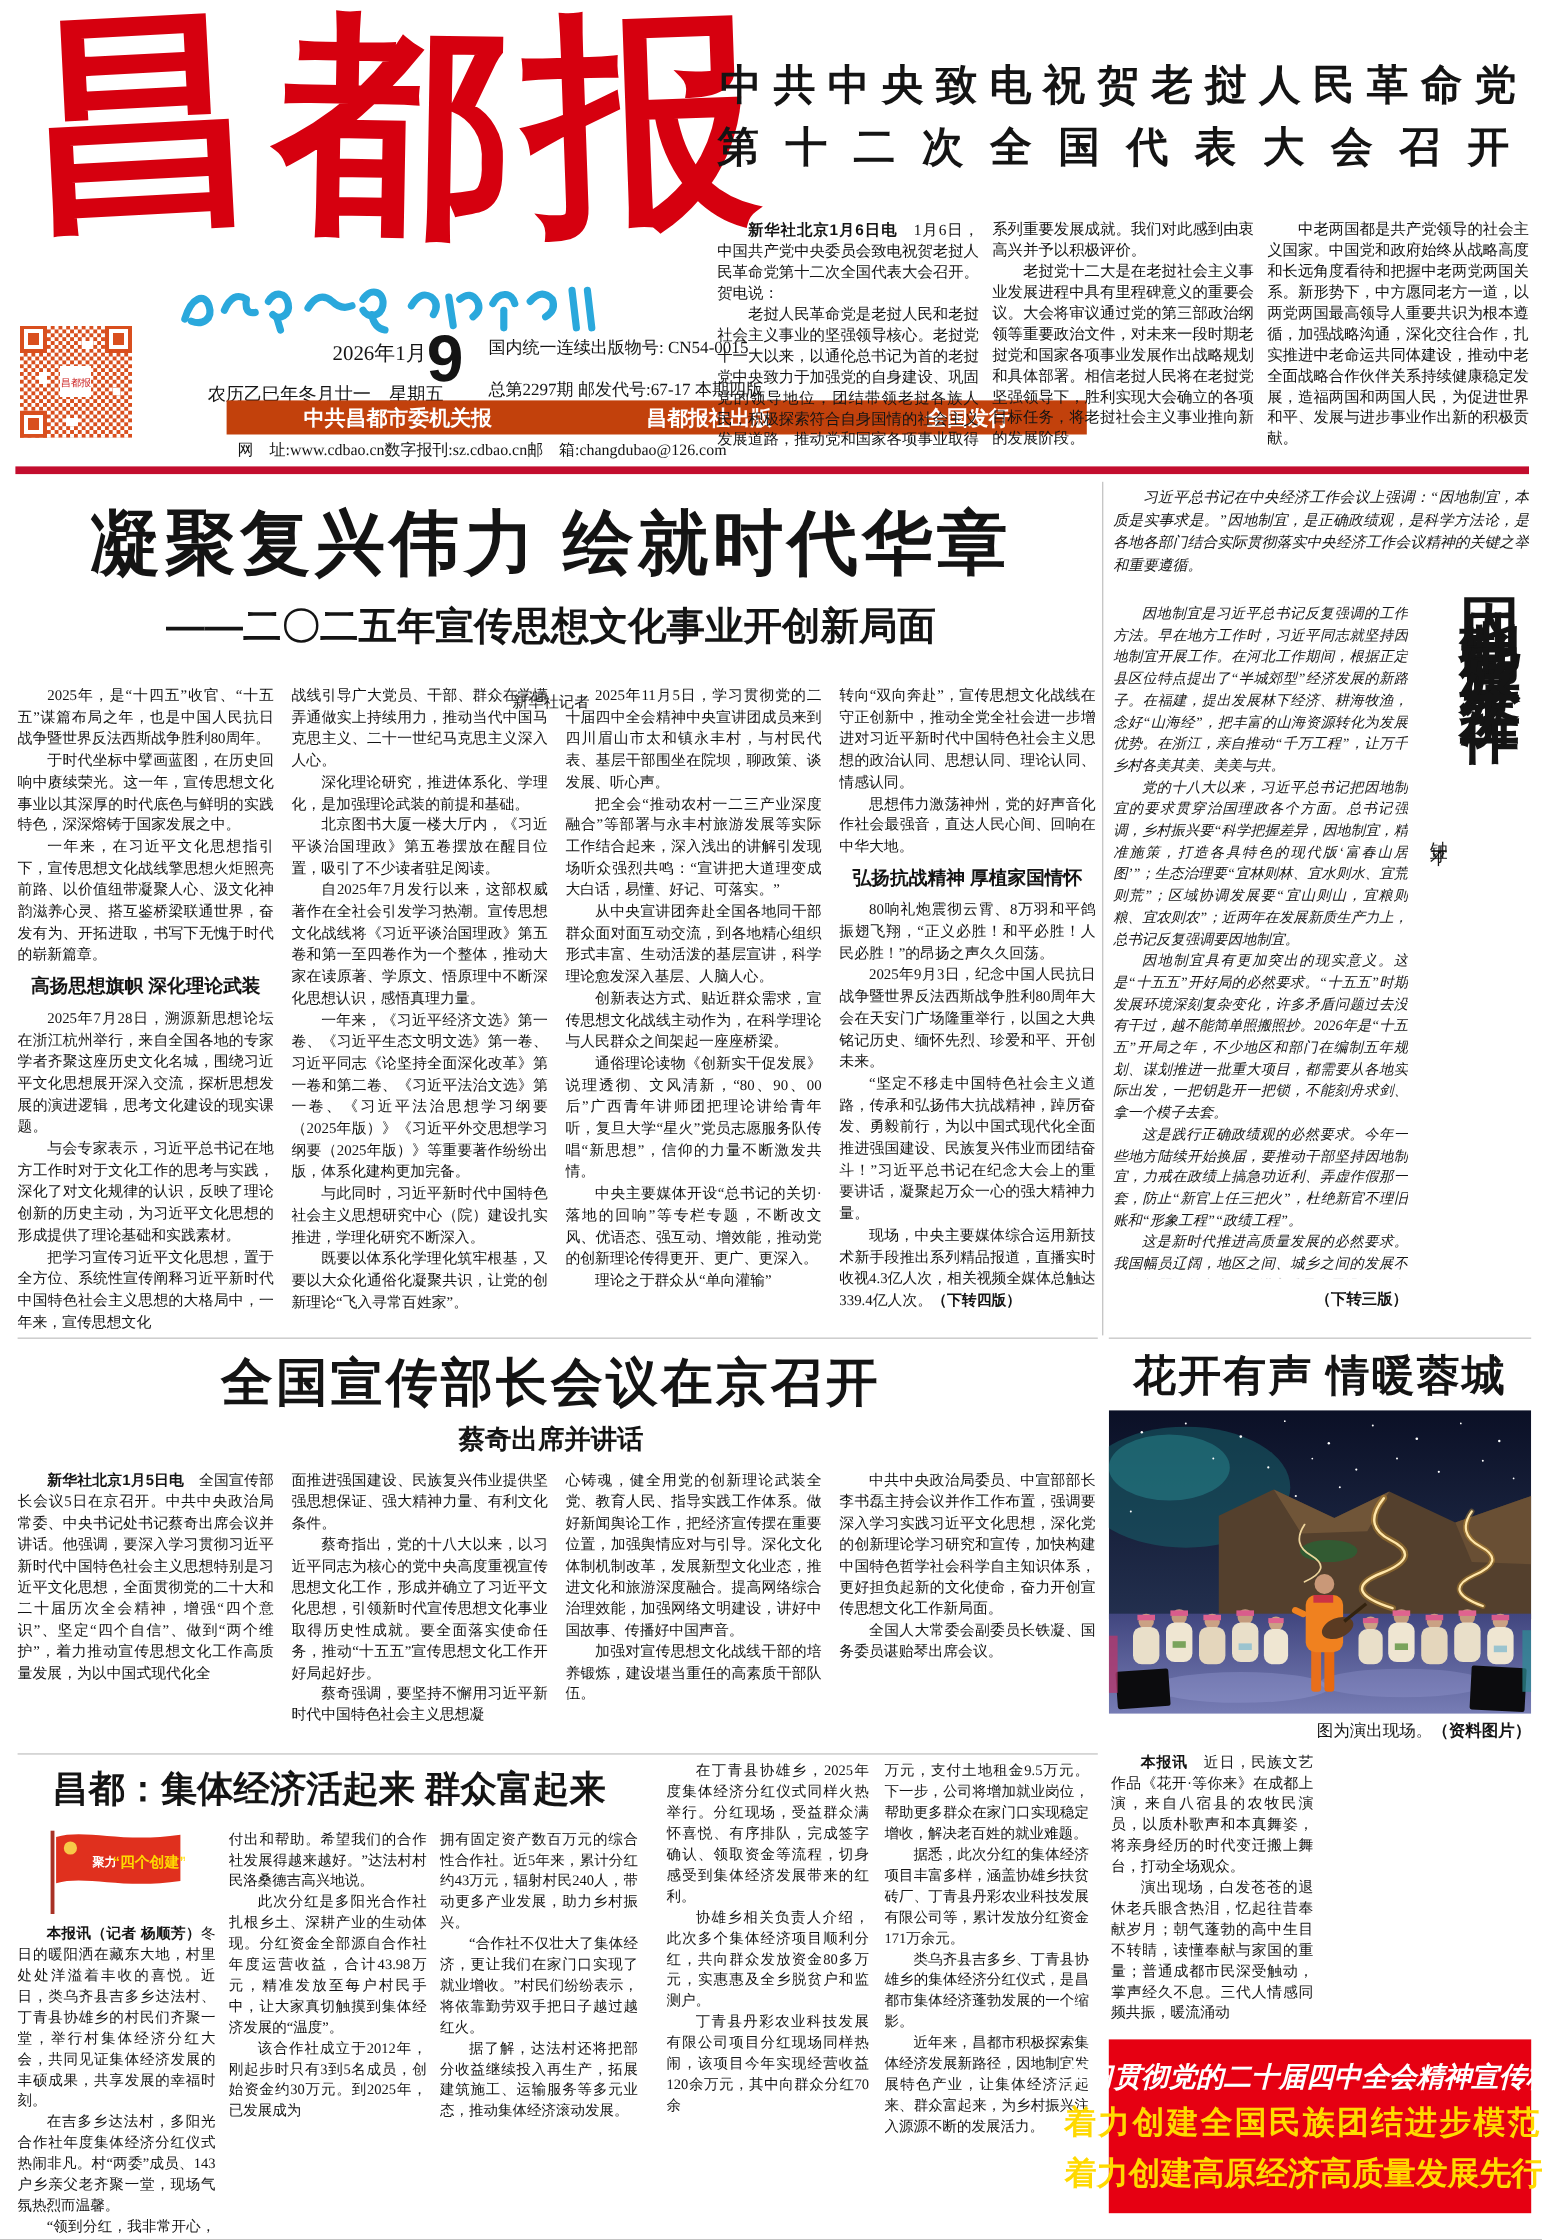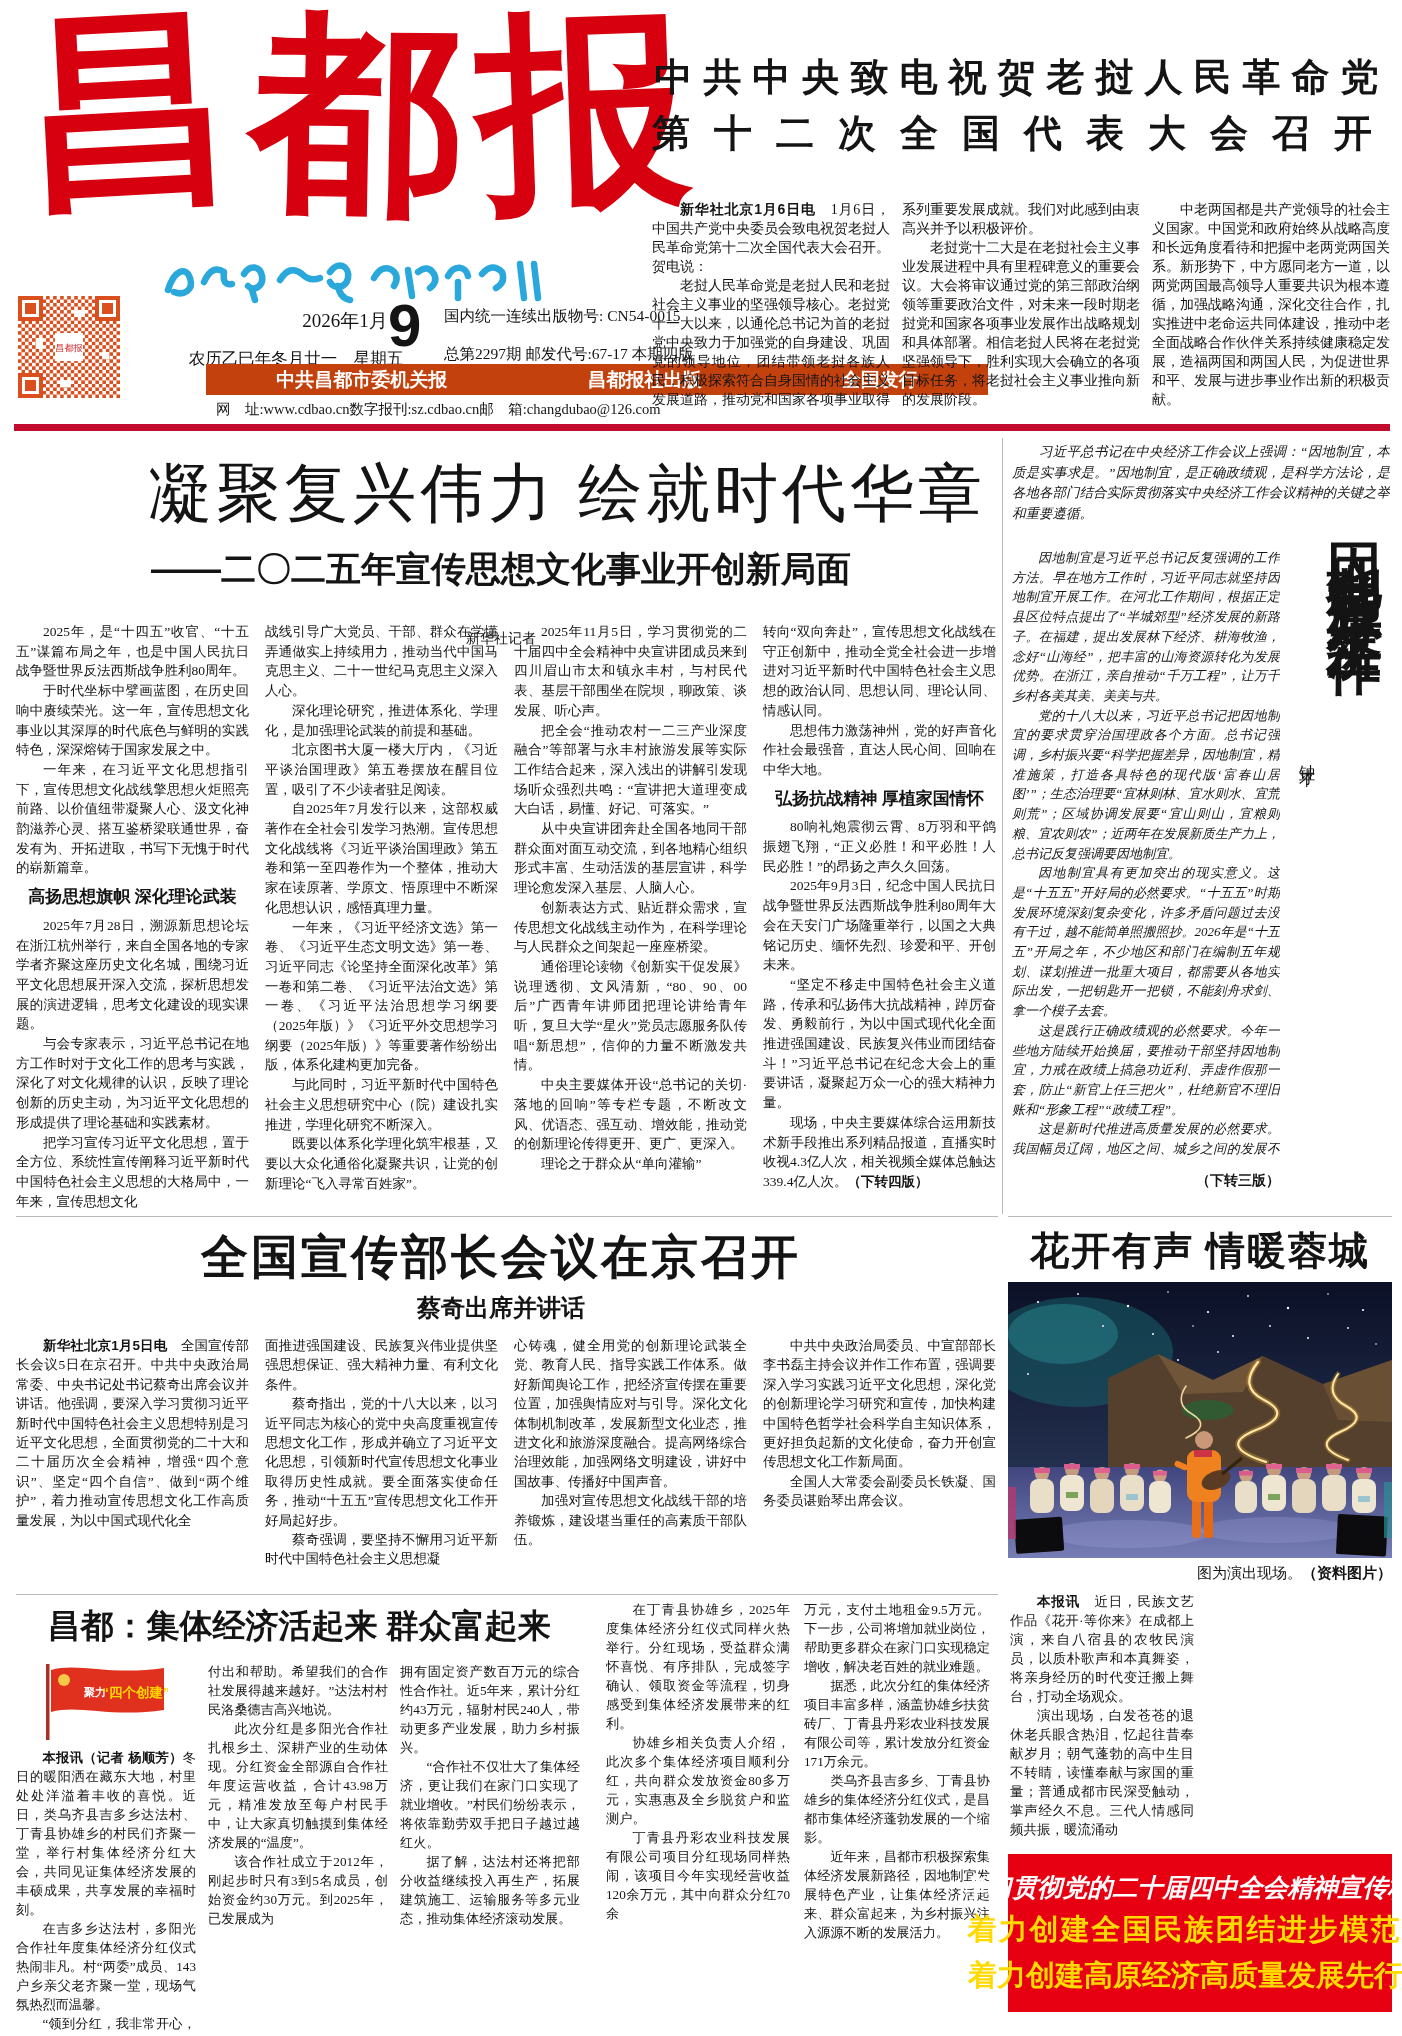--- a/index.html
+++ b/index.html
@@ -106,21 +106,21 @@
   <div class="abs col" style="left:902px;top:200px;width:238px;height:208px;font-size:14px;line-height:19px;">
     <p class="noind">系列重要发展成就。我们对此感到由衷高兴并予以积极评价。</p>
     <p>老挝党十二大是在老挝社会主义事业发展进程中具有里程碑意义的重要会议。大会将审议通过党的第三部政治纲领等重要政治文件，对未来一段时期老挝党和国家各项事业发展作出战略规划和具体部署。相信老挝人民将在老挝党坚强领导下，胜利实现大会确立的各项目标任务，将老挝社会主义事业推向新的发展阶段。</p>
   </div>
   <div class="abs col" style="left:1152px;top:200px;width:238px;height:208px;font-size:14px;line-height:19px;">
     <p>中老两国都是共产党领导的社会主义国家。中国党和政府始终从战略高度和长远角度看待和把握中老两党两国关系。新形势下，中方愿同老方一道，以两党两国最高领导人重要共识为根本遵循，加强战略沟通，深化交往合作，扎实推进中老命运共同体建设，推动中老全面战略合作伙伴关系持续健康稳定发展，造福两国和两国人民，为促进世界和平、发展与进步事业作出新的积极贡献。</p>
   </div>
 
   <div class="abs redrule" style="left:14px;top:424px;width:1376px;height:7px;"></div>
 
-  <div class="abs hei" style="left:16px;top:450px;width:970px;text-align:right;font-size:64px;font-weight:400;letter-spacing:4px;white-space:nowrap;">凝聚复兴伟力 绘就时代华章</div>
+  <div class="abs hei" style="left:16px;top:450px;width:970px;text-align:center;font-size:64px;font-weight:700;letter-spacing:4px;white-space:nowrap;">凝聚复兴伟力 绘就时代华章</div>
   <div class="abs hei" style="left:16px;top:546px;width:970px;text-align:center;font-size:35px;font-weight:700;white-space:nowrap;">——二〇二五年宣传思想文化事业开创新局面</div>
   <div class="abs" style="left:16px;top:598px;width:970px;text-align:center;font-size:14px;margin-top:32px;">新华社记者</div>
 
   <div class="abs col" style="left:16px;top:622px;width:233px;height:590px;font-size:13.5px;line-height:19.7px;">
     <p>2025年，是“十四五”收官、“十五五”谋篇布局之年，也是中国人民抗日战争暨世界反法西斯战争胜利80周年。</p>
     <p>于时代坐标中擘画蓝图，在历史回响中赓续荣光。这一年，宣传思想文化事业以其深厚的时代底色与鲜明的实践特色，深深熔铸于国家发展之中。</p>
     <p>一年来，在习近平文化思想指引下，宣传思想文化战线擎思想火炬照亮前路、以价值纽带凝聚人心、汲文化神韵滋养心灵、搭互鉴桥梁联通世界，奋发有为、开拓进取，书写下无愧于时代的崭新篇章。</p>
     <p class="subhead">高扬思想旗帜 深化理论武装</p>
     <p>2025年7月28日，溯源新思想论坛在浙江杭州举行，来自全国各地的专家学者齐聚这座历史文化名城，围绕习近平文化思想展开深入交流，探析思想发展的演进逻辑，思考文化建设的现实课题。</p>
     <p>与会专家表示，习近平总书记在地方工作时对于文化工作的思考与实践，深化了对文化规律的认识，反映了理论创新的历史主动，为习近平文化思想的形成提供了理论基础和实践素材。</p>

